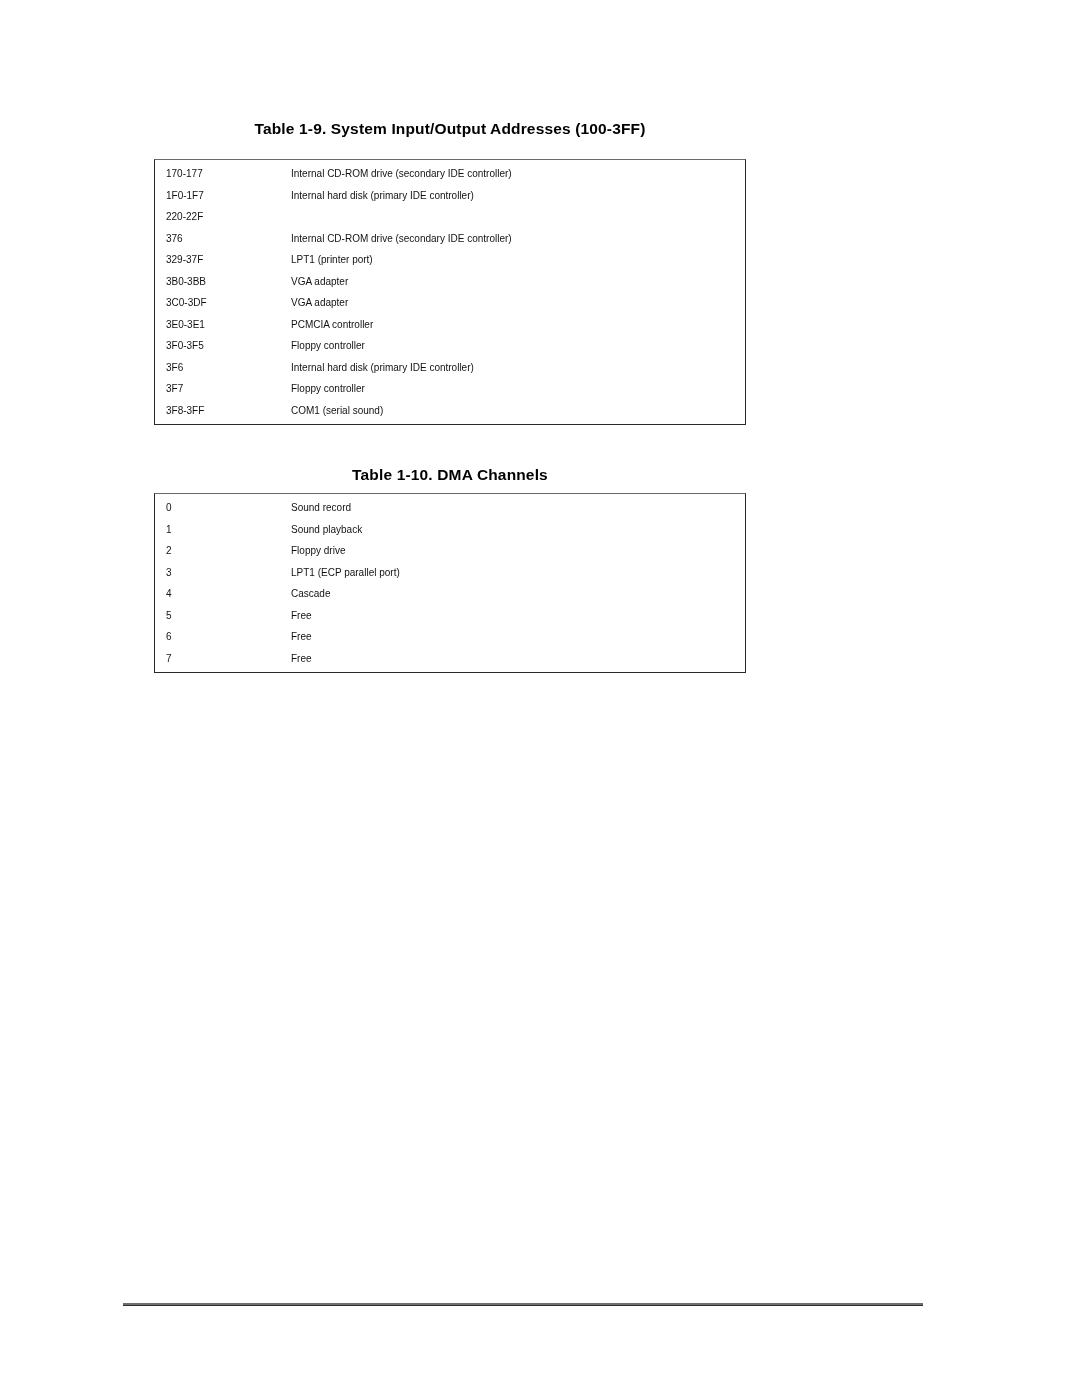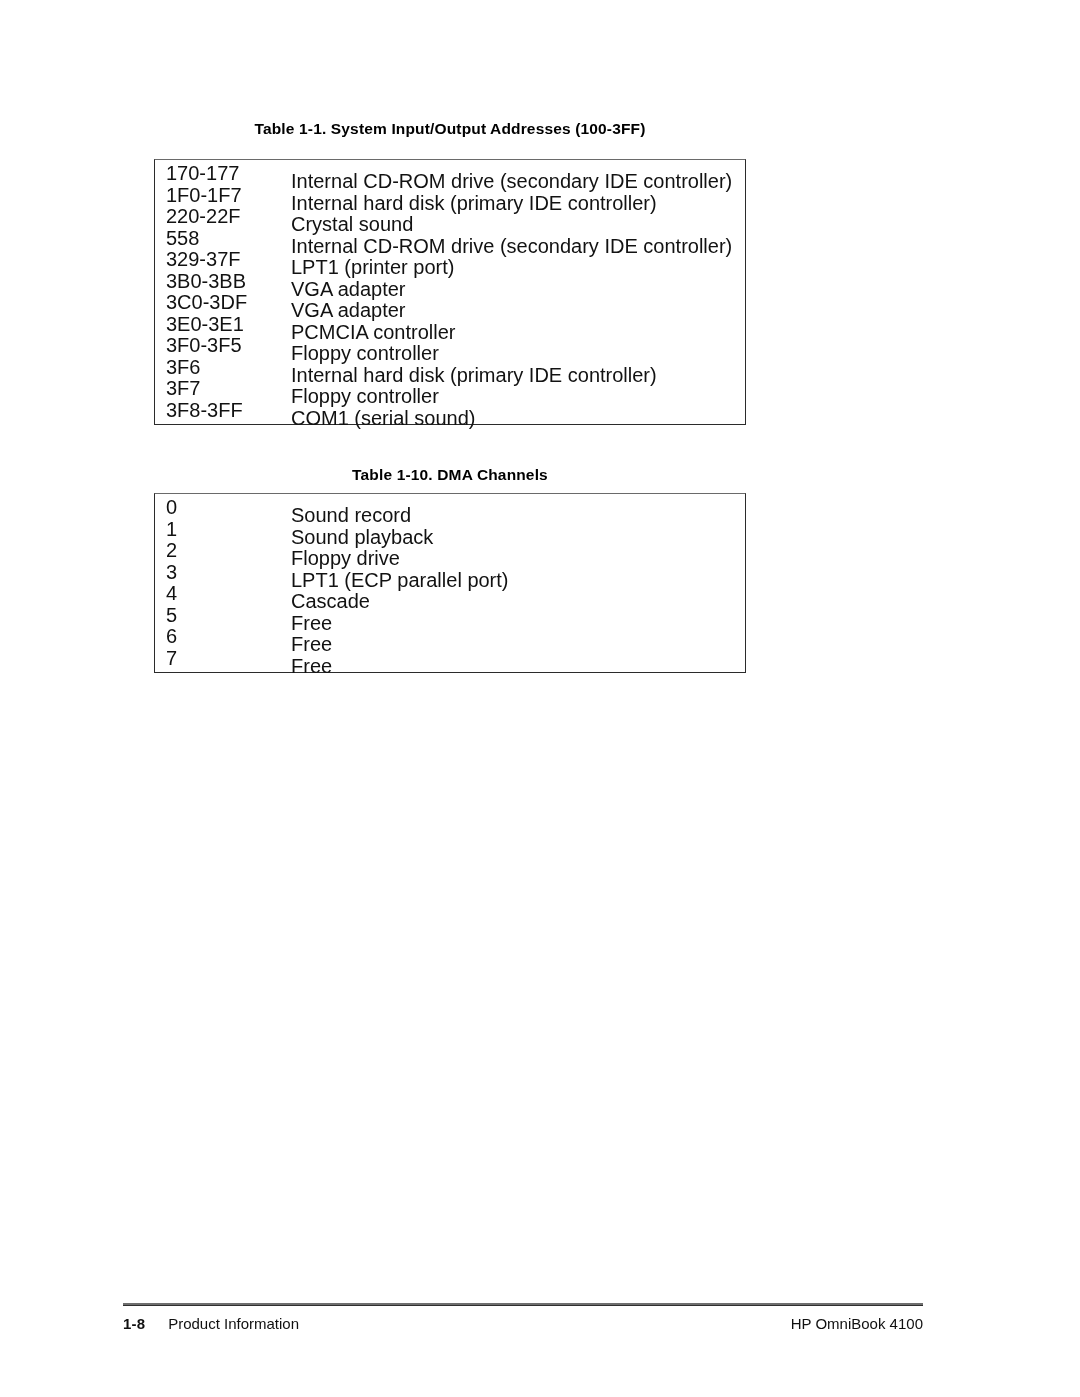--- a/index.html
+++ b/index.html
@@ -44,24 +44,24 @@
     position: absolute;
     left: 154px;
     width: 592px;
     border: 1.5px solid #2b2b2b;
     border-top-color: #6a6a6a;
     box-sizing: border-box;
     background: #fff;
   }
   .doc-table .row {
     display: flex;
-    align-items: flex-start;
+    align-items: flex-end;
     height: 21.5px;
     line-height: 21.5px;
-    font-size: 20px;
+    font-size: 10px;
     color: #121212;
     white-space: nowrap;
   }
   .doc-table .row .col-key {
     flex: 0 0 134px;
     padding-left: 11px;
     box-sizing: border-box;
   }
   .doc-table .row .col-desc {
     flex: 1 1 auto;
@@ -114,38 +114,37 @@
   }
   .footer-right {
     margin-left: auto;
   }
 </style>
 </head>
 <body>
 
 <div class="page">
 
-  <div class="table-caption" id="caption-1">Table 1-1. System Input/Output Addresses (100-3FF)</div>
+  <div class="table-caption" id="caption-1">Table 1-9. System Input/Output Addresses (100-3FF)</div>
 
   <div class="doc-table" id="table-1">
     <div class="rows-inner" id="table-1-body">
         <div class="row">
           <div class="col-key">170-177</div>
           <div class="col-desc">Internal CD-ROM drive (secondary IDE controller)</div>
         </div>
         <div class="row">
           <div class="col-key">1F0-1F7</div>
           <div class="col-desc">Internal hard disk (primary IDE controller)</div>
         </div>
         <div class="row">
           <div class="col-key">220-22F</div>
-          <div class="col-desc">Crystal sound</div>
-        </div>
-        <div class="row">
-          <div class="col-key">558</div>
+        </div>
+        <div class="row">
+          <div class="col-key">376</div>
           <div class="col-desc">Internal CD-ROM drive (secondary IDE controller)</div>
         </div>
         <div class="row">
           <div class="col-key">329-37F</div>
           <div class="col-desc">LPT1 (printer port)</div>
         </div>
         <div class="row">
           <div class="col-key">3B0-3BB</div>
           <div class="col-desc">VGA adapter</div>
         </div>
@@ -210,22 +209,15 @@
         </div>
         <div class="row">
           <div class="col-key">7</div>
           <div class="col-desc">Free</div>
         </div>
       </div>
   </div>
 
   <div class="footer">
     <div class="footer-rule"></div>
-    <div class="footer-row">
-      <div class="footer-left">
-        <span class="footer-page-number">1-8</span>
-        <span class="footer-section">Product Information</span>
-      </div>
-      <div class="footer-right">HP OmniBook 4100</div>
-    </div>
   </div>
 
 </div>
 
 </body></html>

